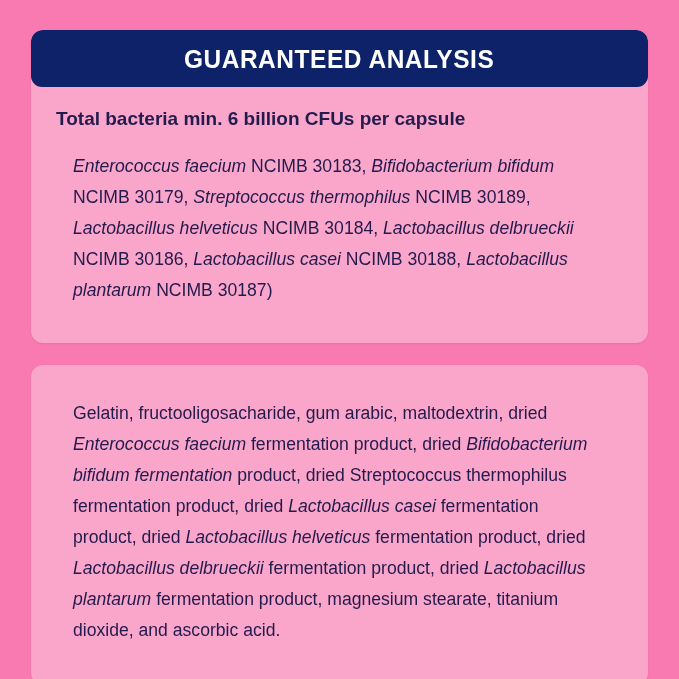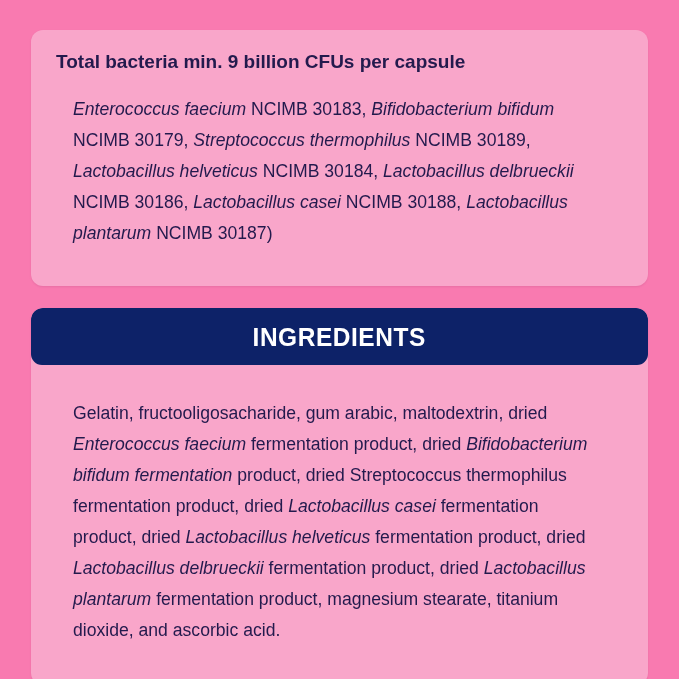--- a/index.html
+++ b/index.html
@@ -71,28 +71,28 @@
   #analysis-body .card-body {
     padding-bottom: 20px;
   }
 </style>
 </head>
 <body>
 
 <div class="page">
 
   <section class="card" id="analysis-body">
+    <div class="card-header">
+      <span class="card-header-title">GUARANTEED ANALYSIS</span>
+    </div>
     <div class="card-body">
-      <p class="lead">Total bacteria min. 9 billion CFUs per capsule</p>
+      <p class="lead">Total bacteria min. 6 billion CFUs per capsule</p>
       <p class="para"><span class="sp">Enterococcus faecium</span><span> NCIMB 30183, </span><span class="sp">Bifidobacterium bifidum</span><span> NCIMB 30179, </span><span class="sp">Streptococcus thermophilus</span><span> NCIMB 30189, </span><span class="sp">Lactobacillus helveticus</span><span> NCIMB 30184, </span><span class="sp">Lactobacillus delbrueckii</span><span> NCIMB 30186, </span><span class="sp">Lactobacillus casei</span><span> NCIMB 30188, </span><span class="sp">Lactobacillus plantarum</span><span> NCIMB 30187)</span></p>
     </div>
   </section>
 
   <section class="card">
-    <div class="card-header">
-      <span class="card-header-title">INGREDIENTS</span>
-    </div>
     <div class="card-body">
       <p class="para"><span>Gelatin, fructooligosacharide, gum arabic, maltodextrin, dried </span><span class="sp">Enterococcus faecium</span><span> fermentation product, dried </span><span class="sp">Bifidobacterium bifidum fermentation</span><span> product, dried Streptococcus thermophilus fermentation product, dried </span><span class="sp">Lactobacillus casei</span><span> fermentation product, dried </span><span class="sp">Lactobacillus helveticus</span><span> fermentation product, dried </span><span class="sp">Lactobacillus delbrueckii</span><span> fermentation product, dried </span><span class="sp">Lactobacillus plantarum</span><span> fermentation product, magnesium stearate, titanium dioxide, and ascorbic acid.</span></p>
     </div>
   </section>
 
 </div>
 
 </body></html>

